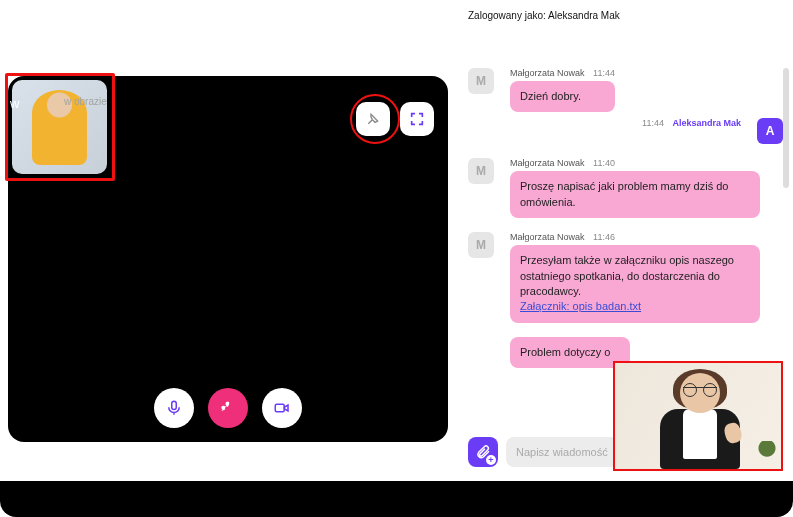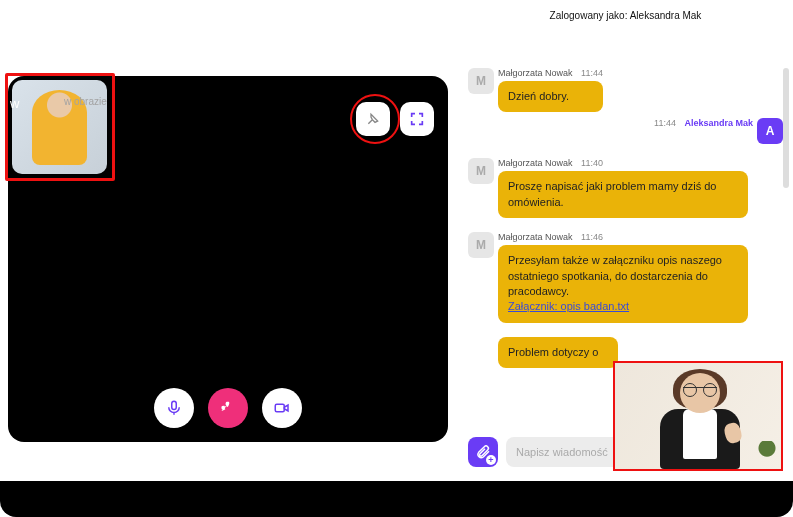--- a/index.html
+++ b/index.html
@@ -129,48 +129,48 @@
     position: relative;
   }
   .login-bar {
     text-align: right;
     font-size: 10px;
     color: #111;
     padding: 2px 0 4px 0;
     height: 60px;
     display:flex;
     align-items:flex-start;
-    justify-content:center;
+    justify-content:flex-start;
   }
   .chat-scroll {
     flex: 1;
     overflow: hidden;
     position: relative;
   }
   .msg-row { display: flex; margin-bottom: 6px; }
   .msg-row.right { justify-content: flex-end; }
   .avatar {
     width: 26px; height: 26px;
     border-radius: 6px;
     display: flex;
     align-items: center;
     justify-content: center;
     font-size: 12px;
     font-weight: 600;
     flex-shrink: 0;
   }
   .avatar.m { background: #e6e6e6; color: #aaa; }
   .avatar.a { background: #6a3cf5; color: #fff; }
-  .msg-col { margin: 0 4px; max-width: 250px; }
+  .msg-col { margin: 0 16px; max-width: 250px; }
   .msg-meta { font-size: 9px; color: #888; margin-bottom: 3px; }
   .msg-meta .name { color: #555; margin-right: 6px; }
   .msg-meta.right { text-align: right; }
   .msg-meta.right .name { color: #6a3cf5; font-weight:600; margin-left:6px; margin-right:0;}
   .bubble {
-    background: #eab308;
+    background: #f9a8d4;
     border-radius: 8px;
     padding: 8px 10px;
     font-size: 11px;
     color: #222;
     line-height: 1.4;
   }
   .bubble a { color: #3a4cd6; }
   .composer {
     display: flex;
     gap: 8px;

